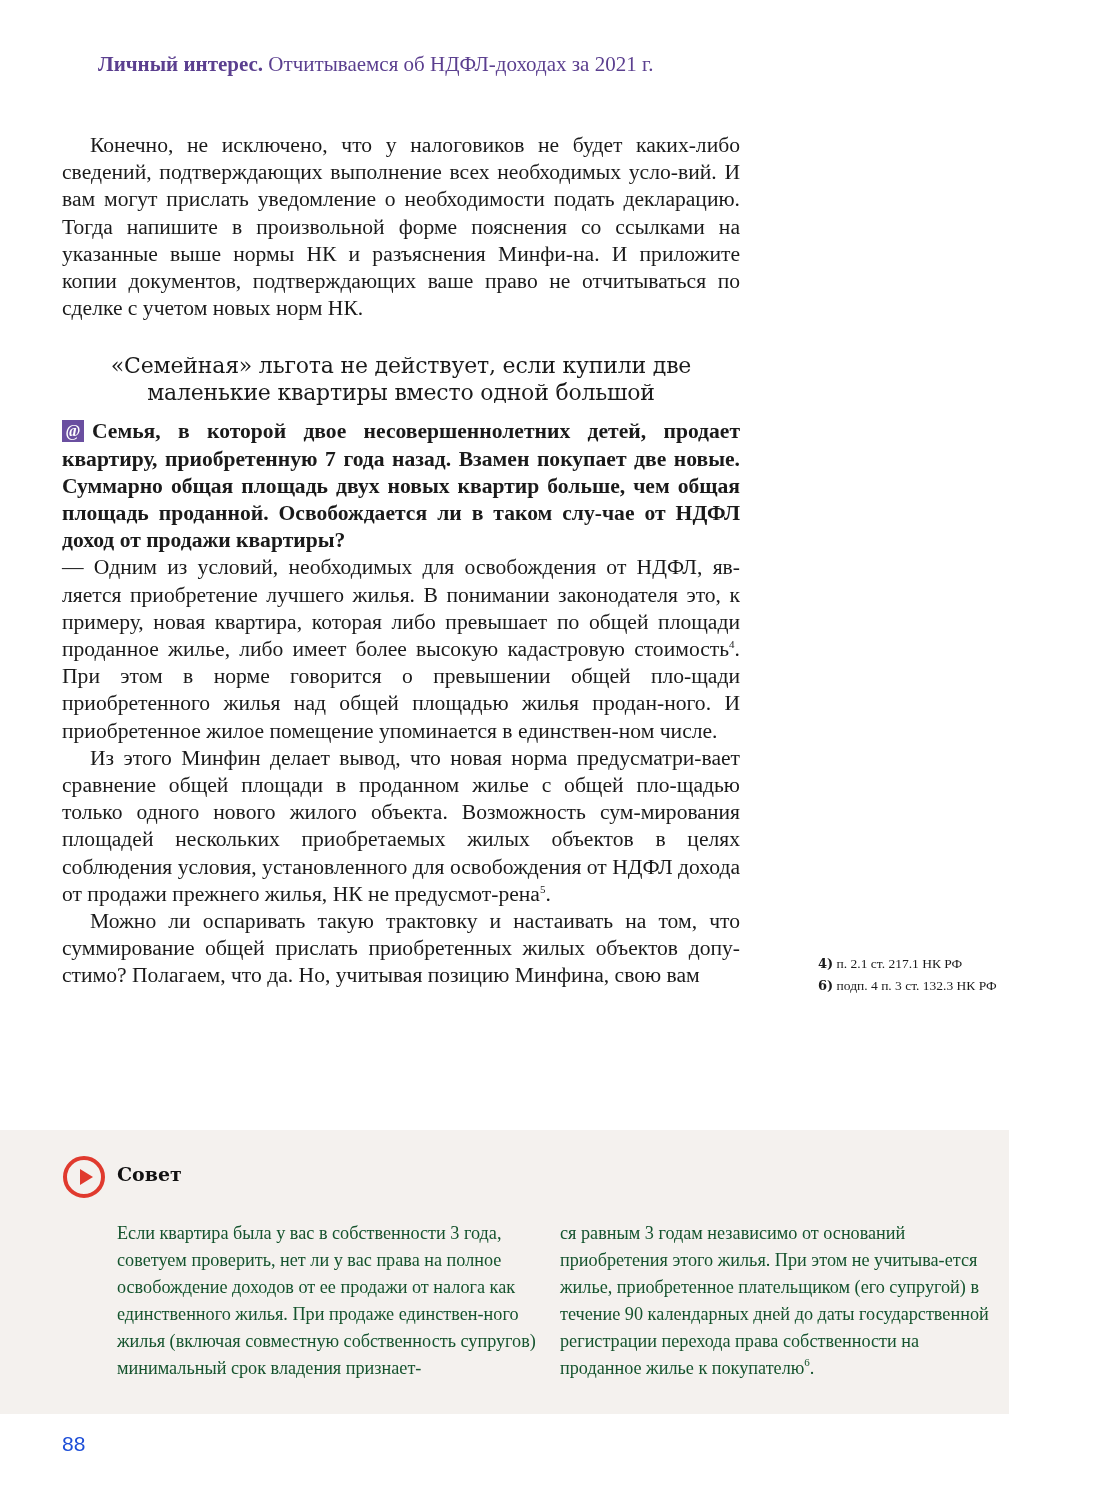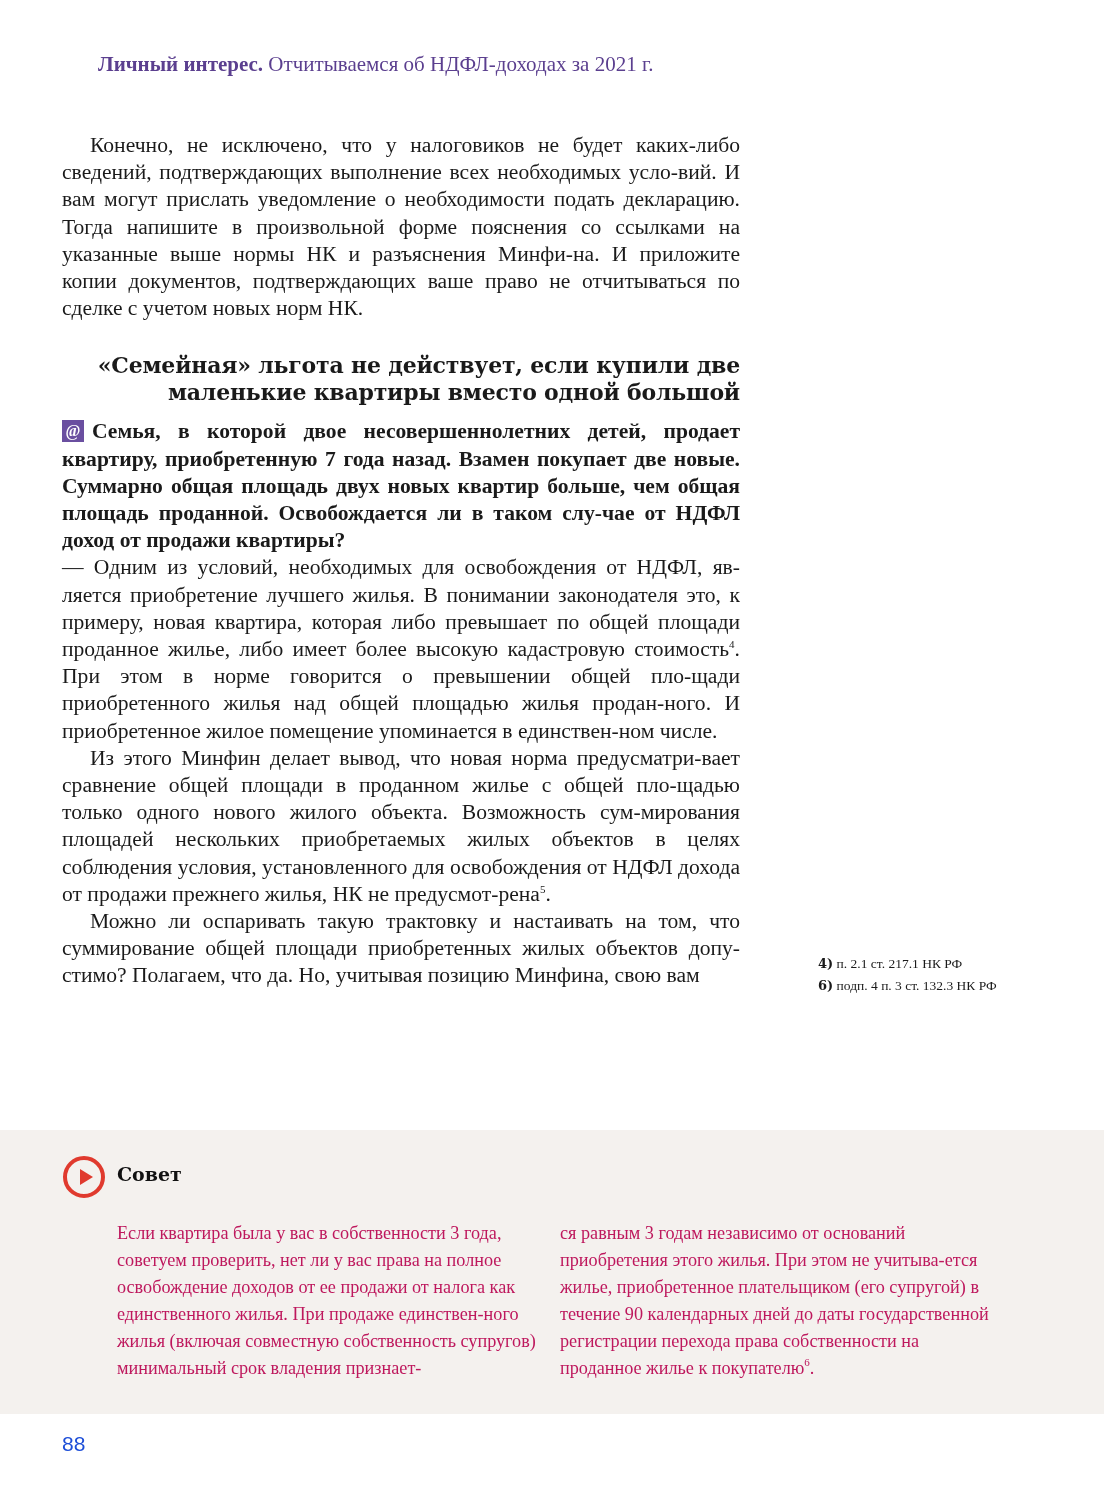--- a/index.html
+++ b/index.html
@@ -15,39 +15,39 @@
   .running-head .rh-bold { font-weight: bold; }
   .main-col {
     position: absolute; left: 62px; top: 132px; width: 678px;
     font-size: 21.6px; line-height: 27.2px; text-align: justify;
     hyphens: manual;
   }
   .main-col p { margin: 0; }
   .indent { text-indent: 28px; font-family: Liberation Serif, serif; }
   .section-heading {
     margin: 30px 0 12px 0 !important;
-    font-family: "DejaVu Serif", serif; font-weight: bold;
-    font-size: 22px; line-height: 27px; text-align: right; letter-spacing: -0.2px;
+    font-family: "DejaVu Serif", serif; font-weight: normal;
+    font-size: 22px; line-height: 27px; text-align: center; letter-spacing: -0.2px;
   }
   .question { font-weight: bold; }
   .at-badge {
     display: inline-block; width: 22px; height: 22px; line-height: 22px;
     background: #6a4fa0; color: #ffffff; text-align: center;
     font-size: 16px; font-weight: bold; vertical-align: 2px; margin-right: 8px;
     text-indent: 0;
   }
   sup { font-size: 11px; line-height: 0; vertical-align: 8px; }
   .sidenotes {
     position: absolute; left: 818px; top: 955px; width: 240px;
     font-size: 13.5px; line-height: 17.5px; color: #1a1a1a;
   }
   .sidenotes .note { margin-bottom: 4px; }
   .sidenotes b { font-family: "DejaVu Serif", serif; font-size: 13px; }
   .tip-box {
-    position: absolute; left: 0; top: 1130px; width: 1104px; height: 284px;
+    position: absolute; left: 0; top: 1130px; width: 1009px; height: 284px;
     background: #f4f1ee;
   }
   .tip-wave {
     position: absolute; left: 0; top: -4px; width: 1104px; height: 8px;
     background-image: radial-gradient(circle at 9px 0px, #ffffff 4px, transparent 4.5px);
     background-size: 19px 8px; background-repeat: repeat-x;
   }
   .tip-icon {
     position: absolute; left: 63px; top: 26px; width: 34px; height: 34px;
     border: 4px solid #e03a2e; border-radius: 50%;
@@ -55,21 +55,21 @@
   .tip-icon::after {
     content: ""; position: absolute; left: 13px; top: 9px;
     border-left: 13px solid #e03a2e; border-top: 8px solid transparent; border-bottom: 8px solid transparent;
   }
   .tip-title {
     position: absolute; left: 117px; top: 33px;
     font-family: "DejaVu Serif", serif; font-weight: bold; font-size: 19px; color: #111;
   }
   .tip-col {
     position: absolute; top: 90px; width: 420px;
-    font-size: 18.2px; line-height: 27px; color: #be185d; text-align: left;
+    font-size: 18.2px; line-height: 27px; color: #14532d; text-align: left;
   }
   .tip-col.left { left: 117px; }
   .tip-col.right { left: 560px; width: 440px; }
   .page-number {
     position: absolute; left: 62px; top: 1432px;
     font-family: "Liberation Sans", sans-serif; font-size: 21px; color: #1d4ed8;
   }
 </style>
 </head>
 <body>
@@ -83,21 +83,21 @@
   <p class="indent">Конечно, не исключено, что у налоговиков не будет каких-либо сведений, подтверждающих выполнение всех необходимых усло-вий. И вам могут прислать уведомление о необходимости подать декларацию. Тогда напишите в произвольной форме пояснения со ссылками на указанные выше нормы НК и разъяснения Минфи-на. И приложите копии документов, подтверждающих ваше право не отчитываться по сделке с учетом новых норм НК.</p>
 
   <p class="section-heading">«Семейная» льгота не действует, если купили две маленькие квартиры вместо одной большой</p>
 
   <p class="question"><span class="at-badge">@</span><span>Семья, в которой двое несовершеннолетних детей, продает квартиру, приобретенную 7 года назад. Взамен покупает две новые. Суммарно общая площадь двух новых квартир больше, чем общая площадь проданной. Освобождается ли в таком слу-чае от НДФЛ доход от продажи квартиры?</span></p>
 
   <p><span>— Одним из условий, необходимых для освобождения от НДФЛ, яв-ляется приобретение лучшего жилья. В понимании законодателя это, к примеру, новая квартира, которая либо превышает по общей площади проданное жилье, либо имеет более высокую кадастровую стоимость</span><sup>4</sup><span>. При этом в норме говорится о превышении общей пло-щади приобретенного жилья над общей площадью жилья продан-ного. И приобретенное жилое помещение упоминается в единствен-ном числе.</span></p>
 
   <p class="indent"><span>Из этого Минфин делает вывод, что новая норма предусматри-вает сравнение общей площади в проданном жилье с общей пло-щадью только одного нового жилого объекта. Возможность сум-мирования площадей нескольких приобретаемых жилых объектов в целях соблюдения условия, установленного для освобождения от НДФЛ дохода от продажи прежнего жилья, НК не предусмот-рена</span><sup>5</sup><span>.</span></p>
 
-  <p class="indent">Можно ли оспаривать такую трактовку и настаивать на том, что суммирование общей площади приобретенных жилых объектов допу-стимо? Полагаем, что да. Но, учитывая позицию Минфина, свою вам</p>
+  <p class="indent">Можно ли оспаривать такую трактовку и настаивать на том, что суммирование общей прислать приобретенных жилых объектов допу-стимо? Полагаем, что да. Но, учитывая позицию Минфина, свою вам</p>
 </div>
 
 <div class="sidenotes">
   <div class="note"><b>4)</b> <span>п. 2.1 ст. 217.1 НК РФ</span></div>
   <div class="note"><b>6)</b> <span>подп. 4 п. 3 ст. 132.3 НК РФ</span></div>
 </div>
 
 <div class="tip-box">
   <div class="tip-wave"></div>
   <div class="tip-icon"></div>

